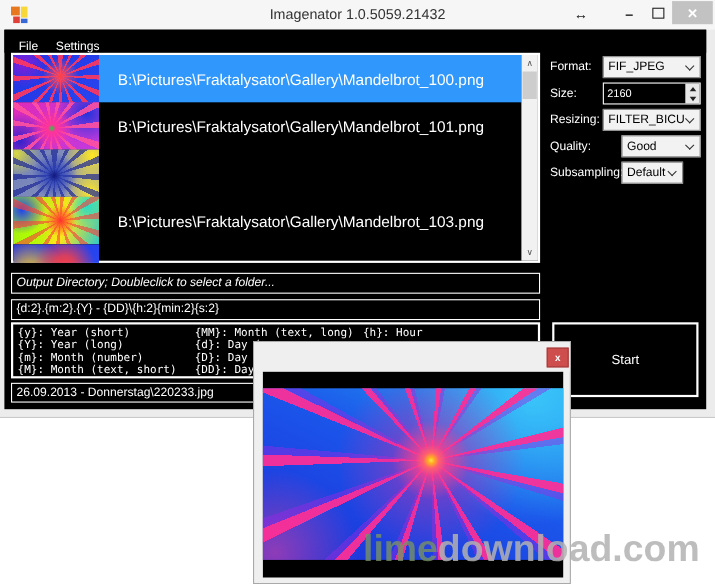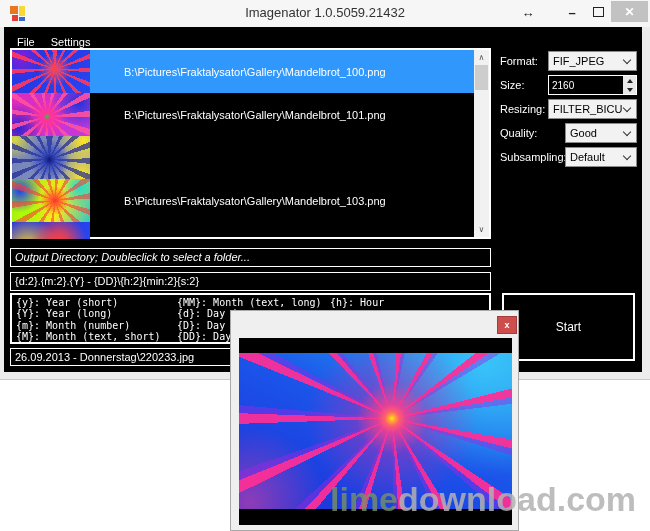--- a/index.html
+++ b/index.html
@@ -37,21 +37,21 @@
   .menu-item { padding:0 8px; }
   .menu-item:first-child { margin-left:5px; }
 
   
   .listbox { position:absolute; left:6px; top:21px; width:481px; height:191px;
     background:#000; border:2px solid #fff; }
   .list-row { position:relative; height:43px; display:flex; align-items:center;
     margin-right:15px; }
   .list-row.selected { background:#3097fd; }
   .thumb { width:78px; height:43px; flex:0 0 78px; }
-  .file-path { color:#fff; font-size:11px; padding-left:34px; white-space:nowrap; overflow:hidden; }
+  .file-path { color:#fff; font-size:14px; padding-left:17px; white-space:nowrap; overflow:hidden; }
   .list-row.partial { height:17px; overflow:hidden; }
   .list-row.partial .thumb { height:17px; }
 
   .t1 { background:
       radial-gradient(circle at 55% 45%, #ff4040 0%, rgba(255,70,90,.85) 7%, rgba(255,70,90,0) 34%),
       repeating-conic-gradient(from 0deg at 55% 45%, rgba(255,55,95,.9) 0deg 7deg, rgba(0,0,0,0) 7deg 22deg),
       radial-gradient(circle at 12% 18%, rgba(255,0,200,.45) 0%, rgba(255,0,200,0) 28%),
       linear-gradient(135deg, #2332e0, #2846f0); }
   .t2 { background:
       radial-gradient(circle at 45% 55%, #22cc44 0%, #ff3399 7%, rgba(255,51,153,0) 38%),
@@ -101,21 +101,21 @@
   
   .setting-label { position:absolute; color:#fff; font-size:11px; left:496px; }
   .dropdown { position:absolute; height:20px; background:#f2f2f2; border:1px solid #8a8a8a;
     color:#000; font-size:11px; display:flex; align-items:center; padding:0 4px; }
   .dropdown .dd-text { flex:1; white-space:nowrap; overflow:hidden; }
   .chevron { width:6px; height:6px; border-right:1px solid #333; border-bottom:1px solid #333;
     transform:rotate(45deg); margin:-3px 2px 0 2px; flex:0 0 6px; }
   .dd-format { left:544px; top:24px; width:89px; }
   .dd-resizing { left:544px; top:72px; width:89px; }
   .dd-quality { left:561px; top:96px; width:72px; }
-  .dd-subsampling { left:561px; top:120px; width:72px; }
+  .dd-subsampling { left:561px; top:120px; width:56px; }
   .spinner { position:absolute; left:544px; top:48px; width:89px; height:20px; background:#000;
     border:1px solid #fff; color:#fff; font-size:10px; display:flex; align-items:center; }
   .spinner .sp-val { flex:1; padding-left:3px; }
   .sp-btns { width:13px; height:100%; background:#e8e8e8; display:flex; flex-direction:column; }
   .sp-btn { flex:1; display:flex; align-items:center; justify-content:center; }
   .tri-up { width:0; height:0; border-left:3px solid transparent; border-right:3px solid transparent;
     border-bottom:4px solid #222; }
   .tri-down { width:0; height:0; border-left:3px solid transparent; border-right:3px solid transparent;
     border-top:4px solid #222; }
 

